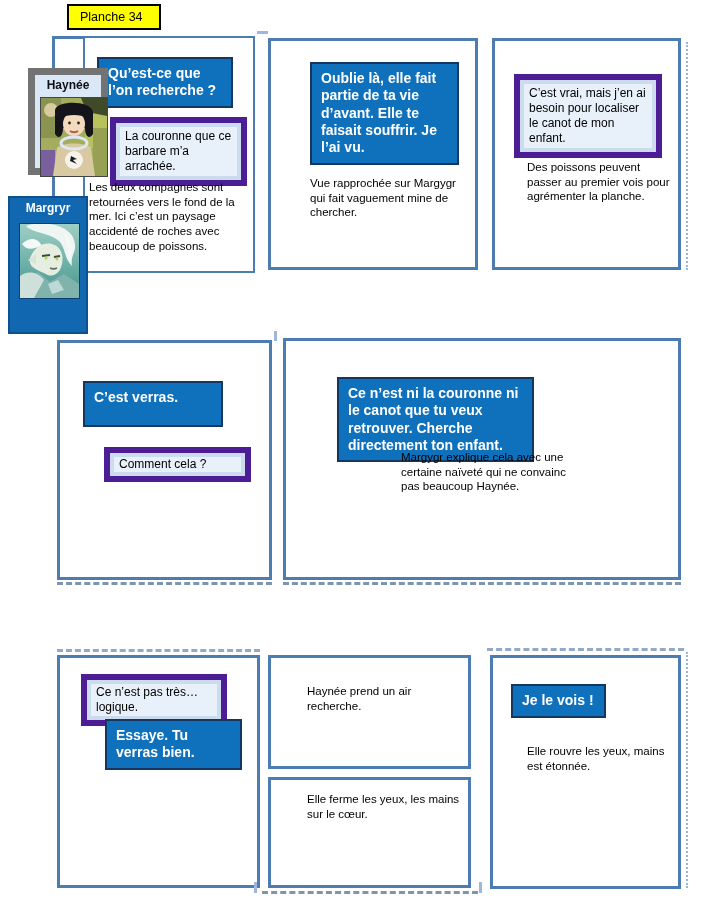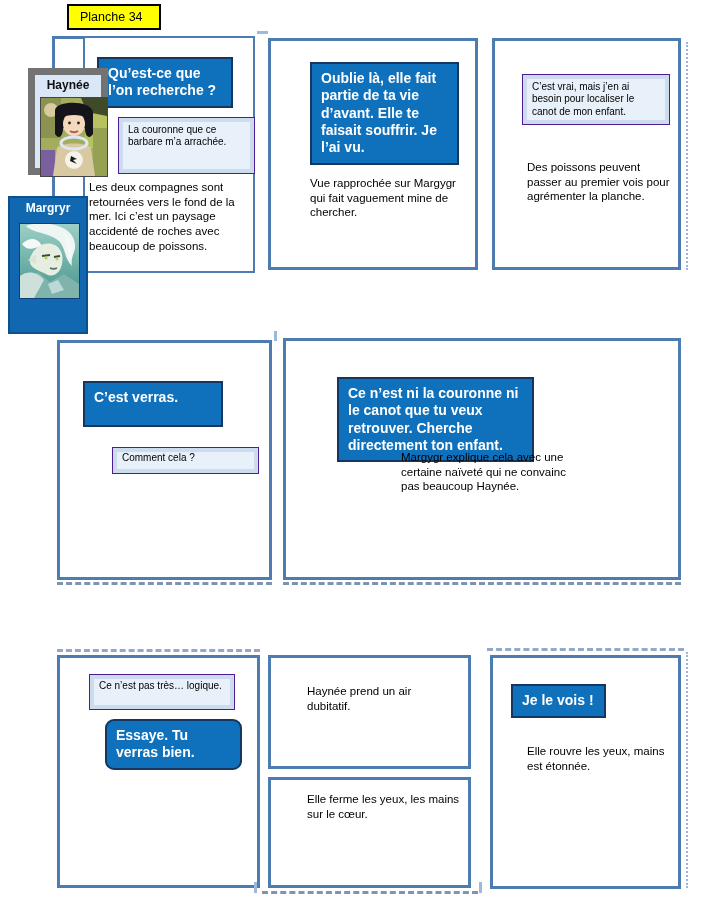--- a/index.html
+++ b/index.html
@@ -16,24 +16,23 @@
   
   .panel{background:#ffffff;border:3px solid #4c7cb0;}
   .panel.thin{border-width:2px;}
   
   .speech{
     background:#0f70bc;border:2px solid #15375f;color:#fff;
     font-weight:bold;font-size:14px;line-height:1.24;padding:6px 9px;
   }
   
   .caption{
-    background:#e8f0f9;border:1px solid #4c1d95;color:#000;
-    font-size:10px;line-height:1.24;padding:6px 9px;
+    background:#e8f0f9;border:6px solid #4c1d95;color:#000;
+    font-size:12px;line-height:1.24;padding:6px 9px;
     box-shadow:inset 0 0 0 4px #ccdbee;
-    margin-left:8px;
   }
   
   .note{font-size:11.5px;line-height:1.28;color:#000;}
   
   .card-light{background:#d9e7f6;border:7px solid #737373;margin-left:20px;}
   .card-blue{background:#1168b1;border:2px solid #0d518f;}
   .card-label{display:block;text-align:center;font-size:12px;font-weight:bold;padding-top:3px;}
   .card-light .card-label{color:#101018;}
   .card-blue .card-label{color:#ffffff;}
   .card-img{position:absolute;overflow:hidden;}
@@ -79,23 +78,23 @@
 
   <div class="abs speech" style="left:337px;top:377px;width:197px;min-height:57px;">Ce n’est ni la couronne ni le canot que tu veux retrouver. Cherche directement ton enfant.</div>
   <div class="abs note" style="left:401px;top:450px;width:175px;">Margygr explique cela avec une certaine naïveté qui ne convainc pas beaucoup Haynée.</div>
 
   <div class="abs panel" style="left:57px;top:655px;width:203px;height:233px;"></div>
   <div class="abs panel" style="left:268px;top:655px;width:203px;height:114px;"></div>
   <div class="abs panel" style="left:268px;top:777px;width:203px;height:111px;"></div>
   <div class="abs panel" style="left:490px;top:655px;width:191px;height:234px;"></div>
 
   <div class="abs caption" style="left:81px;top:674px;width:146px;min-height:36px;padding:5px 9px;">Ce n’est pas très… logique.</div>
-  <div class="abs speech" style="left:105px;top:719px;width:137px;min-height:47px;border-radius:9px;">Essaye. Tu verras bien.</div>
+  <div class="abs speech" style="left:105px;top:719px;width:137px;min-height:47px;">Essaye. Tu verras bien.</div>
 
-  <div class="abs note" style="left:307px;top:684px;width:150px;">Haynée prend un air dubitatif.</div>
+  <div class="abs note" style="left:307px;top:684px;width:150px;">Haynée prend un air recherche.</div>
   <div class="abs note" style="left:307px;top:792px;width:162px;">Elle ferme les yeux, les mains sur le cœur.</div>
 
   <div class="abs speech" style="left:511px;top:684px;width:95px;min-height:34px;">Je le vois !</div>
   <div class="abs note" style="left:527px;top:744px;width:155px;">Elle rouvre les yeux, mains est étonnée.</div>
 
   <div class="abs minidash" style="left:257px;top:31px;width:11px;height:3px;"></div>
   <div class="abs minidash" style="left:274px;top:331px;width:3px;height:10px;"></div>
   <div class="abs minidash" style="left:254px;top:882px;width:3px;height:11px;"></div>
   <div class="abs minidash" style="left:479px;top:882px;width:3px;height:11px;"></div>
   <div class="abs hdash dark" style="left:57px;top:582px;width:215px;"></div>

